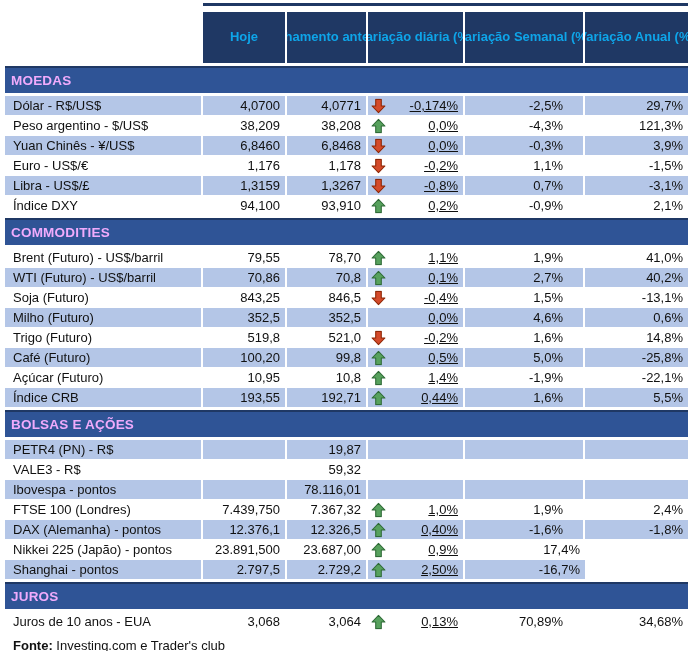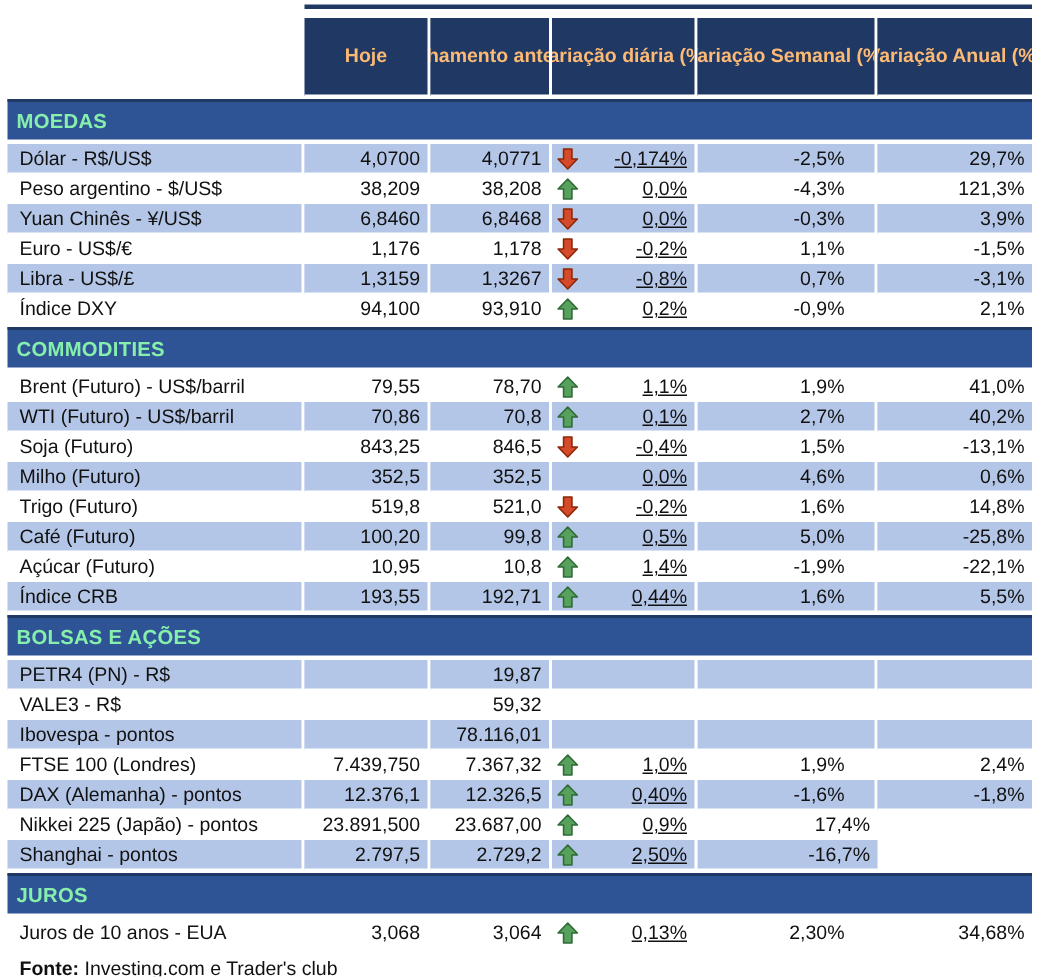--- a/index.html
+++ b/index.html
@@ -31,41 +31,41 @@
   .grid-row {
     display: grid;
     grid-template-columns: 198px 84px 81px 97px 120px 103px;
   }
   .header-row { height: 52px; }
   .header-spacer {
     background: transparent;
   }
   .header-cell {
     background: var(--header-bg, #1F3864);
-    color: #fdba74;
+    color: #0ea5e9;
     font-weight: bold;
     font-size: 12.5px;
     line-height: 1.3;
     display: flex;
     align-items: center;
     justify-content: center;
     text-align: center;
     border-right: 2px solid #ffffff;
     box-sizing: border-box;
     padding: 0 5px;
   }
   .header-cell:last-child { border-right: none; }
   .section-bar {
     margin-top: 2px;
     margin-bottom: 3px;
     height: 27px;
     box-sizing: border-box;
     border-top: 2px solid var(--header-bg, #1F3864);
     background: var(--section-bg, #2F5496);
-    color: #86efac;
+    color: #f0abfc;
     font-weight: bold;
     font-size: 13.5px;
     letter-spacing: 0.2px;
     display: flex;
     align-items: center;
     padding-left: 6px;
   }
   .row { height: 20px; }
   .cell {
     box-sizing: border-box;
@@ -419,21 +419,21 @@
           <div class="cell num">3,068</div>
           <div class="cell num">3,064</div>
           <div class="cell num daily-cell">
             <span class="arrow-box">
               <svg width="15" height="15" viewBox="0 0 14 14">
                 <path d="M7 0.8 L13 7 H9.6 V13.2 H4.4 V7 H1 Z" fill="#57A15D" stroke="#2F6B37" stroke-width="1" stroke-linejoin="round"></path>
               </svg>
             </span>
             <span>0,13%</span>
           </div>
-          <div class="cell num weekly">2,30%</div>
+          <div class="cell num weekly">70,89%</div>
           <div class="cell num annual">34,68%</div>
         </div>
       </div>
     <div class="footer">
       <span class="bold">Fonte:</span><span> Investing.com e Trader's club</span>
     </div>
   </div>
 </div>
 
 </body></html>

